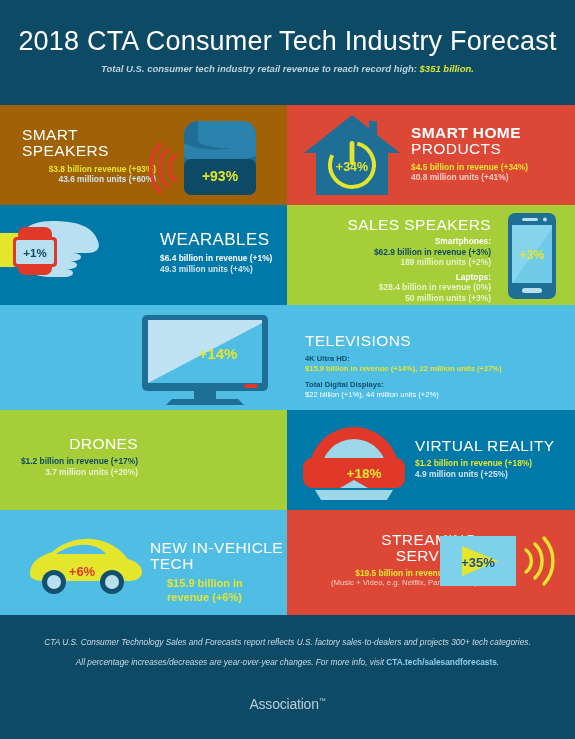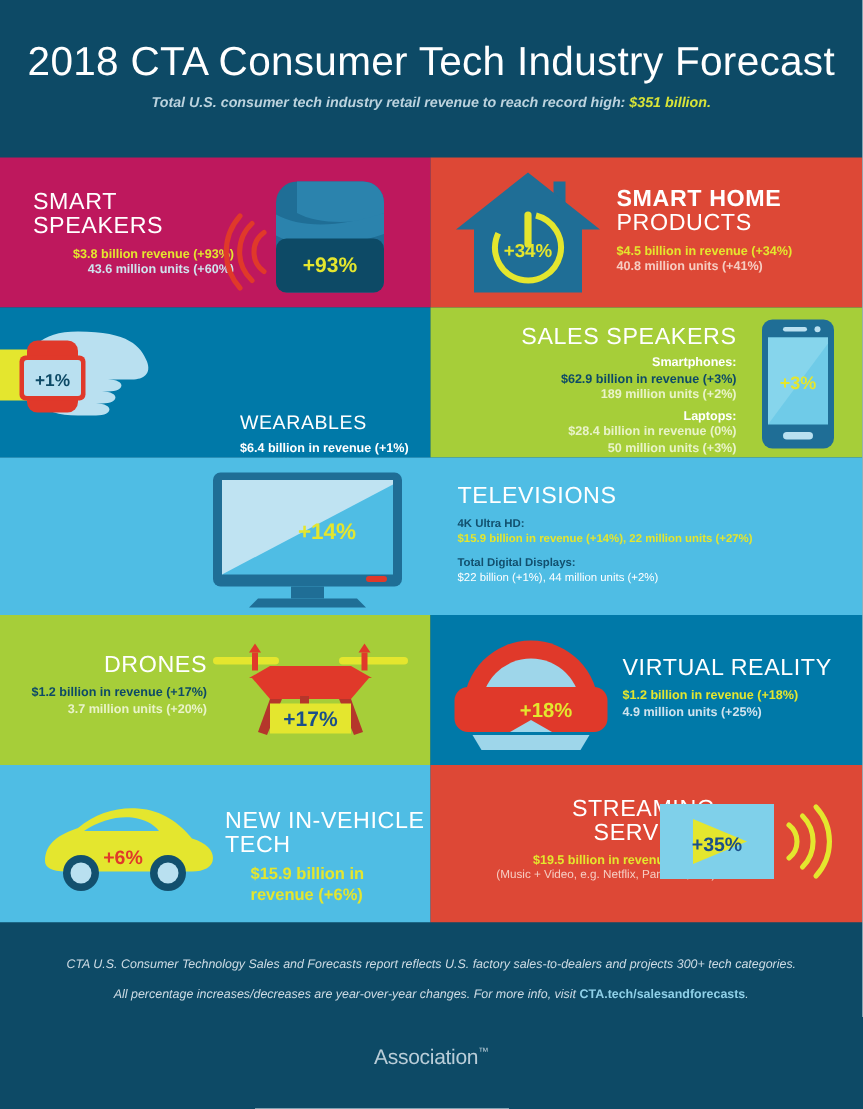--- a/index.html
+++ b/index.html
@@ -48,21 +48,21 @@
 
 <div id="page">
 
   <div class="header">
     <div class="h-title">2018 CTA Consumer Tech Industry Forecast</div>
     <div class="h-sub">
       <span>Total U.S. consumer tech industry retail revenue to reach record high: </span><span class="hl">$351 billion.</span>
     </div>
   </div>
 
-  <div class="panel" style="left:0;top:105px;width:287px;height:100px;background:#be185d;">
+  <div class="panel" style="left:0;top:105px;width:287px;height:100px;background:#a16207;">
     <div style="position:absolute;left:22px;top:22px;width:140px;text-align:left;">
       <div class="ttl c-white" style="font-size:15.5px;">SMART SPEAKERS</div>
       <div class="l1 c-yellow" style="font-size:8.4px;margin-top:4px;text-align:right;width:134px;">$3.8 billion revenue (+93%)</div>
       <div class="l2 c-pale" style="font-size:8.4px;text-align:right;width:134px;">43.6 million units (+60%)</div>
     </div>
 
     <div class="ctr" style="left:160px;top:8px;width:120px;height:92px;">
       <svg width="120" height="92" viewBox="0 0 120 92">
         <path d="M60 8 h22 a14 14 0 0 1 14 14 v52 a8 8 0 0 1 -8 8 h-56 a8 8 0 0 1 -8 -8 v-52 a14 14 0 0 1 14 -14 z" fill="#1f6e96"></path>
         <path d="M38 8 h44 a14 14 0 0 1 14 14 v7 c-14 8 -44 8 -58 0 v-7 a14 14 0 0 1 0 0 z" fill="#2b83ad"></path>
@@ -101,21 +101,21 @@
       <svg width="190" height="84" viewBox="0 0 190 84">
         <rect x="0" y="20" width="66" height="34" fill="#e4e62e"></rect>
         <path d="M86 8 c34 0 42 10 46 20 c3 8 -2 12 -10 12 h-16 c12 0 12 8 0 8 h-4 c12 0 12 8 0 8 h-4 c12 0 12 8 0 8 h-12 c-26 0 -34 -12 -34 -28 c0 -16 8 -28 34 -28 z" fill="#b9e0f0"></path>
         <rect x="52" y="14" width="34" height="48" rx="7" fill="#e0392a"></rect>
         <rect x="47" y="24" width="44" height="30" rx="4" fill="#e0392a"></rect>
         <rect x="50" y="27" width="38" height="24" rx="2" fill="#b9e0f0"></rect>
         <text x="69" y="44" font-family="Liberation Sans, sans-serif" font-size="11.5" font-weight="bold" fill="#0d4a66" text-anchor="middle">+1%</text>
       </svg>
     </div>
     <div style="position:absolute;left:160px;top:26px;width:122px;text-align:left;">
-      <div class="ttl c-white" style="font-size:13px;margin-top:44px;">WEARABLES</div>
+      <div class="ttl c-white" style="font-size:17px;">WEARABLES</div>
       <div class="l1 c-white" style="font-size:8.4px;margin-top:4px;">$6.4 billion in revenue (+1%)</div>
       <div class="l2 c-pale" style="font-size:8.4px;">49.3 million units (+4%)</div>
     </div>
   </div>
 
   <div class="panel" style="left:287px;top:205px;width:288px;height:100px;background:#a6ce39;">
     <div style="position:absolute;left:14px;top:12px;width:190px;text-align:right;">
       <div class="ttl c-white" style="font-size:15.5px;">SALES SPEAKERS</div>
       <div class="sub-h c-white" style="font-size:8.4px;margin-top:3px;">Smartphones:</div>
       <div class="l1 c-navy" style="font-size:8.4px;">$62.9 billion in revenue (+3%)</div>
@@ -142,51 +142,34 @@
       <svg width="170" height="98" viewBox="0 0 170 98">
         <rect x="22" y="6" width="126" height="76" rx="5" fill="#1f6e96"></rect>
         <rect x="28" y="11" width="114" height="63" fill="#4fbde4"></rect>
         <path d="M28 11 h114 v3 l-114 60 z" fill="#bfe3f2"></path>
         <rect x="124" y="75" width="14" height="4" rx="2" fill="#e0392a"></rect>
         <rect x="74" y="82" width="22" height="8" fill="#1f6e96"></rect>
         <path d="M52 90 h66 l6 6 h-78 z" fill="#1f6e96"></path>
         <text x="98" y="50" font-family="Liberation Sans, sans-serif" font-size="15" font-weight="bold" fill="#e4e62e" text-anchor="middle">+14%</text>
       </svg>
     </div>
-    <div style="position:absolute;left:305px;top:18px;width:262px;text-align:left;">
+    <div style="position:absolute;left:305px;top:28px;width:262px;text-align:left;">
       <div class="ttl c-white" style="font-size:15.5px;">TELEVISIONS</div>
       <div class="sub-h c-navy2" style="font-size:7.6px;margin-top:5px;">4K Ultra HD:</div>
       <div class="l1 c-yellow" style="font-size:7.6px;">$15.9 billion in revenue (+14%),  22 million units (+27%)</div>
       <div class="sub-h c-navy2" style="font-size:7.6px;margin-top:7px;">Total Digital Displays:</div>
       <div class="l1 c-white" style="font-size:7.6px;font-weight:400;">$22 billion (+1%), 44 million units (+2%)</div>
     </div>
   </div>
 
   <div class="panel" style="left:0;top:410px;width:287px;height:100px;background:#a6ce39;">
     <div style="position:absolute;left:14px;top:26px;width:124px;text-align:left;">
       <div class="ttl c-white" style="font-size:15.5px;text-align:right;">DRONES</div>
       <div class="l1 c-navy" style="font-size:8.4px;margin-top:4px;text-align:right;">$1.2 billion in revenue (+17%)</div>
       <div class="l2 c-palegreen" style="font-size:8.4px;text-align:right;">3.7 million units (+20%)</div>
-    </div>
-    <div class="ctr" style="left:140px;top:16px;width:135px;height:72px;">
-      <svg width="135" height="72" viewBox="0 0 135 72">
-        <rect x="2" y="12" width="44" height="5" rx="2.5" fill="#e4e62e"></rect>
-        <rect x="86" y="12" width="46" height="5" rx="2.5" fill="#e4e62e"></rect>
-        <path d="M26 9 l4 -6 l4 6 z" fill="#e0392a"></path>
-          <rect x="28" y="9" width="4" height="12" fill="#e0392a"></rect>
-        <path d="M99 9 l4 -6 l4 6 z" fill="#e0392a"></path>
-          <rect x="101" y="9" width="4" height="12" fill="#e0392a"></rect>
-        <path d="M40 18 h54 l14 8 h-82 z" fill="#e0392a"></path>
-        <path d="M28 26 h78 l-12 14 h-54 z" fill="#e0392a"></path>
-        <path d="M40 40 l-8 22 l6 2 l10 -24 z" fill="#b5362b"></path>
-        <path d="M94 40 l8 22 l-6 2 l-10 -24 z" fill="#b5362b"></path>
-        <rect x="60" y="38" width="6" height="20" fill="#b5362b"></rect>
-        <rect x="40" y="43" width="54" height="20" fill="#e4e62e"></rect>
-        <text x="67" y="58" font-family="Liberation Sans, sans-serif" font-size="14" font-weight="bold" fill="#1a4f8a" text-anchor="middle">+17%</text>
-      </svg>
     </div>
   </div>
 
   <div class="panel" style="left:287px;top:410px;width:288px;height:100px;background:#0079a8;">
     <div class="ctr" style="left:8px;top:6px;width:118px;height:90px;">
       <svg width="118" height="90" viewBox="0 0 118 90">
         <path d="M14 56 a45 45 0 0 1 90 0 z" fill="#e0392a"></path>
         <path d="M26 56 a33 33 0 0 1 66 0 z" fill="#9ed6ea"></path>
         <path d="M20 74 h78 l-6 10 h-66 z" fill="#9ed6ea"></path>
         <rect x="8" y="42" width="102" height="30" rx="9" fill="#e0392a"></rect>

